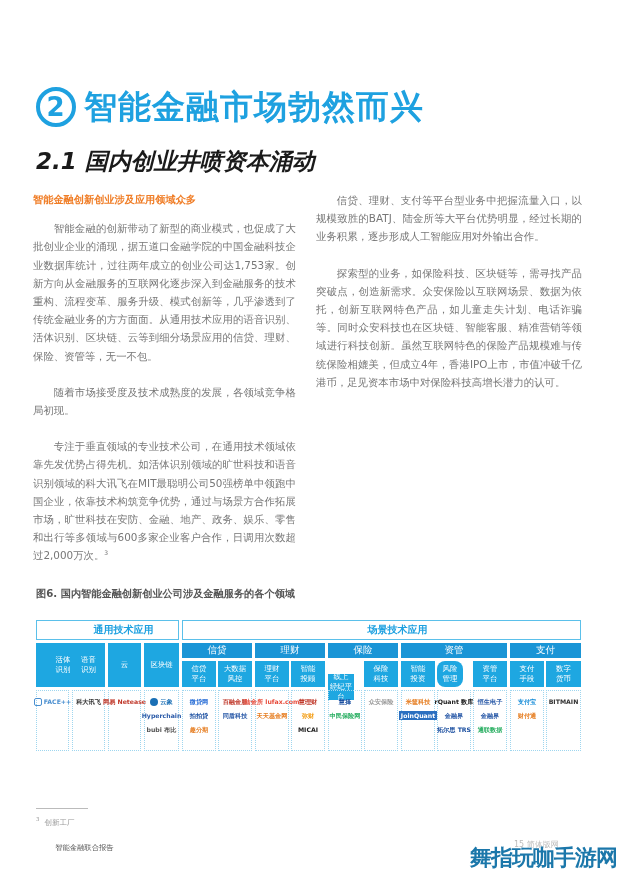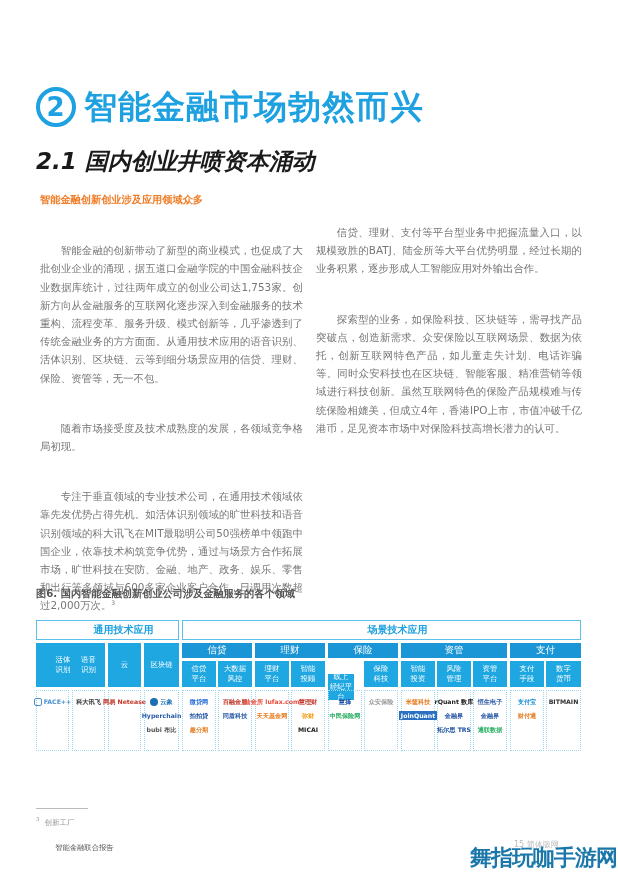--- a/index.html
+++ b/index.html
@@ -15,24 +15,24 @@
     width: 40px; height: 40px; border: 4px solid #1ea1e0; border-radius: 50%;
     display: flex; align-items: center; justify-content: center;
     font-size: 26px; font-weight: bold; color: #1ea1e0; line-height: 1;
   }
   .section-title {
     position: absolute; left: 36px; top: 146px;
     font-size: 23px; font-weight: bold; color: #1a1a1a; font-style: italic;
   }
 
   .col { position: absolute; font-size: 10.4px; line-height: 18.2px; color: #777; text-align: justify; }
-  .col-left { left: 40px; top: 191px; width: 263px; }
+  .col-left { left: 33px; top: 191px; width: 263px; }
   .col-right { left: 316px; top: 191px; width: 266px; }
   .subhead { color: #f07d26; font-weight: bold; font-size: 10.2px; margin-bottom: 10px; }
-  .para { text-indent: 2em; margin-bottom: 18px; margin-top: 32px; }
+  .para { text-indent: 2em; margin-bottom: 18px; }
   sup { font-size: 6px; vertical-align: super; line-height: 0; }
 
   .fig-title { position: absolute; left: 36px; top: 587px; font-size: 10.2px; font-weight: bold; color: #555; }
 
   .diagram { position: absolute; left: 36px; top: 620px; width: 545px; height: 152px; }
   .hdr-box {
     position: absolute; top: 0; height: 20px; border: 1.5px solid #5bc0ea;
     display: flex; align-items: center; justify-content: center;
     color: #1ea1e0; font-size: 10px; font-weight: bold; padding-left: 32px;
   }
@@ -118,21 +118,21 @@
   <div class="sub" style="left:219px;top:41px;width:34px;height:26px;">理财
 平台</div>
   <div class="sub" style="left:255px;top:41px;width:34px;height:26px;">智能
 投顾</div>
   <div class="sub" style="left:292px;top:54px;width:26px;height:26px;">线上
 经纪平台</div>
   <div class="sub" style="left:328px;top:41px;width:34px;height:26px;">保险
 科技</div>
   <div class="sub" style="left:365px;top:41px;width:34px;height:26px;">智能
 投资</div>
-  <div class="sub" style="left:401px;top:41px;width:34px;height:26px;">风险
+  <div class="sub" style="left:401px;top:41px;width:26px;height:26px;border-radius:8px;">风险
 管理</div>
   <div class="sub" style="left:437px;top:41px;width:34px;height:26px;">资管
 平台</div>
   <div class="sub" style="left:474px;top:41px;width:34px;height:26px;">支付
 手段</div>
   <div class="sub" style="left:510px;top:41px;width:35px;height:26px;">数字
 货币</div>
 
   <div class="logo-cell" style="left:0;width:33px;">
     <span class="logo" style="color:#4a8fd0;">

